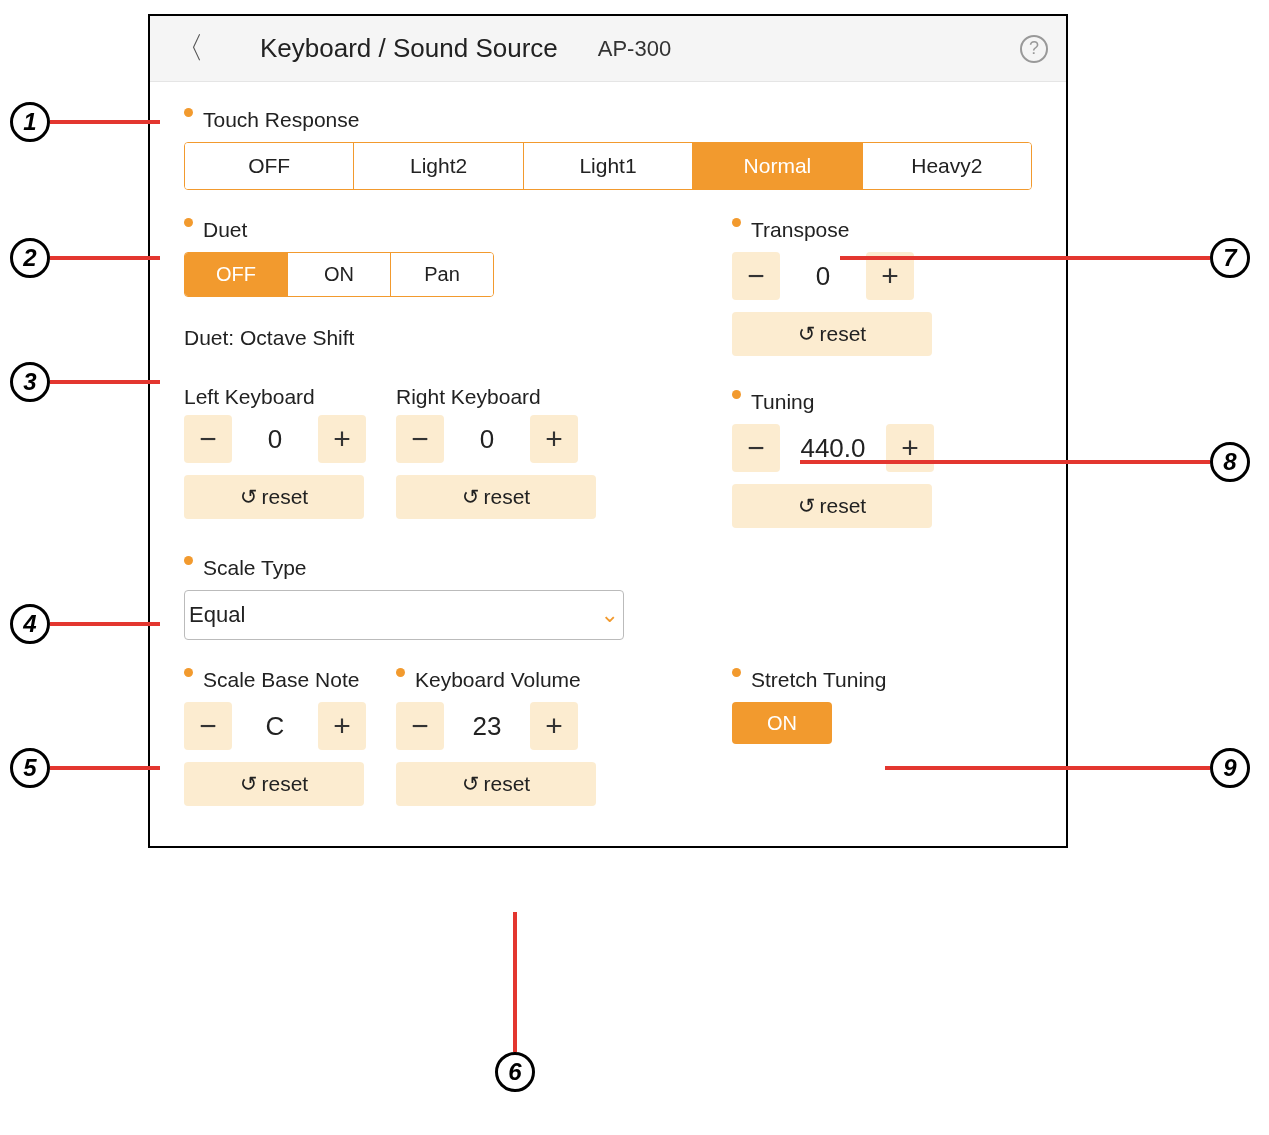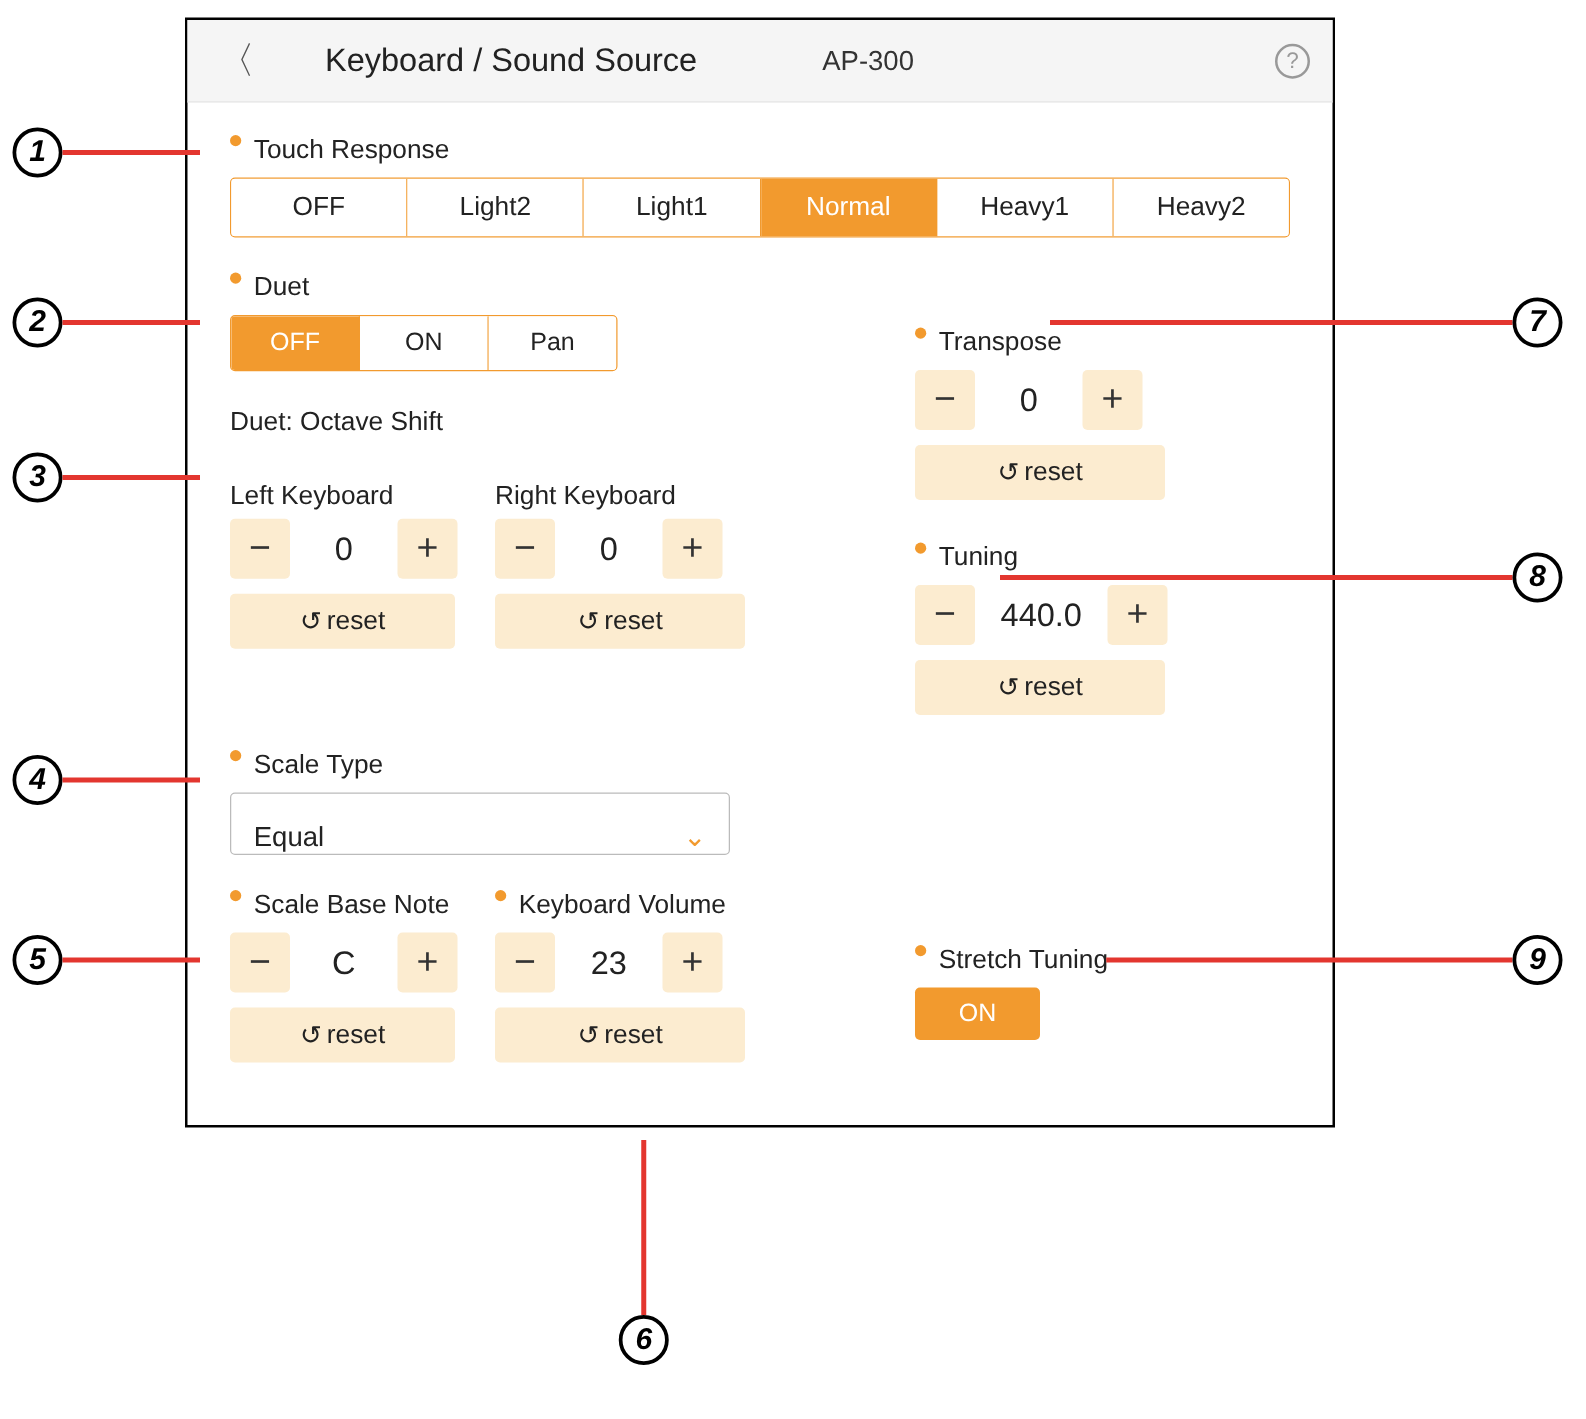--- a/index.html
+++ b/index.html
@@ -35,21 +35,21 @@
     font-weight: 300;
   }
   .header-title {
     flex: 0 0 auto;
     margin-left: 50px;
     font-size: 26px;
     color: #222;
     font-weight: 500;
   }
   .header-model {
-    margin-left: 100px;
+    margin-left: 40px;
     font-size: 22px;
     color: #333;
   }
   .header-spacer { flex: 1; }
   .help-btn {
     width: 28px; height: 28px;
     border: 2px solid #999;
     border-radius: 50%;
     color: #999;
     font-size: 18px;
@@ -145,31 +145,31 @@
   .reset-icon {
     font-size: 21px;
     display: inline-block;
     transform: scaleX(-1);
   }
   .row {
     display: flex;
     gap: 60px;
   }
   .col-left { flex: 1; }
-  .col-right { flex: 0 0 300px; margin-top: 44px; }
+  .col-right { flex: 0 0 300px; }
   
   .dropdown {
-    width: 400px;
+    width: 440px;
     height: 50px;
     border: 1px solid #bbb;
     border-radius: 4px;
     display: flex;
-    align-items: flex-end;
+    align-items: center;
     justify-content: space-between;
-    padding: 0 18px;
+    padding: 0 4px;
     font-size: 22px;
     color: #222;
     cursor: pointer;
   }
   .chev-down {
     color: #f29a2e;
     font-size: 22px;
   }
   
   .toggle-on {
@@ -233,21 +233,20 @@
     <div class="block">
       <div class="section-label">
         <span class="bullet"></span>
         <span>Touch Response</span>
       </div>
       <div class="seg" id="seg-touch">
           <div class="seg-item">OFF</div>
           <div class="seg-item">Light2</div>
           <div class="seg-item">Light1</div>
           <div class="seg-item active">Normal</div>
-          <div class="seg-item">Heavy1</div>
           <div class="seg-item">Heavy2</div>
         </div>
     </div>
 
     <div class="row">
       <div class="col-left">
         <div class="block">
           <div class="section-label">
             <span class="bullet"></span>
             <span>Duet</span>

